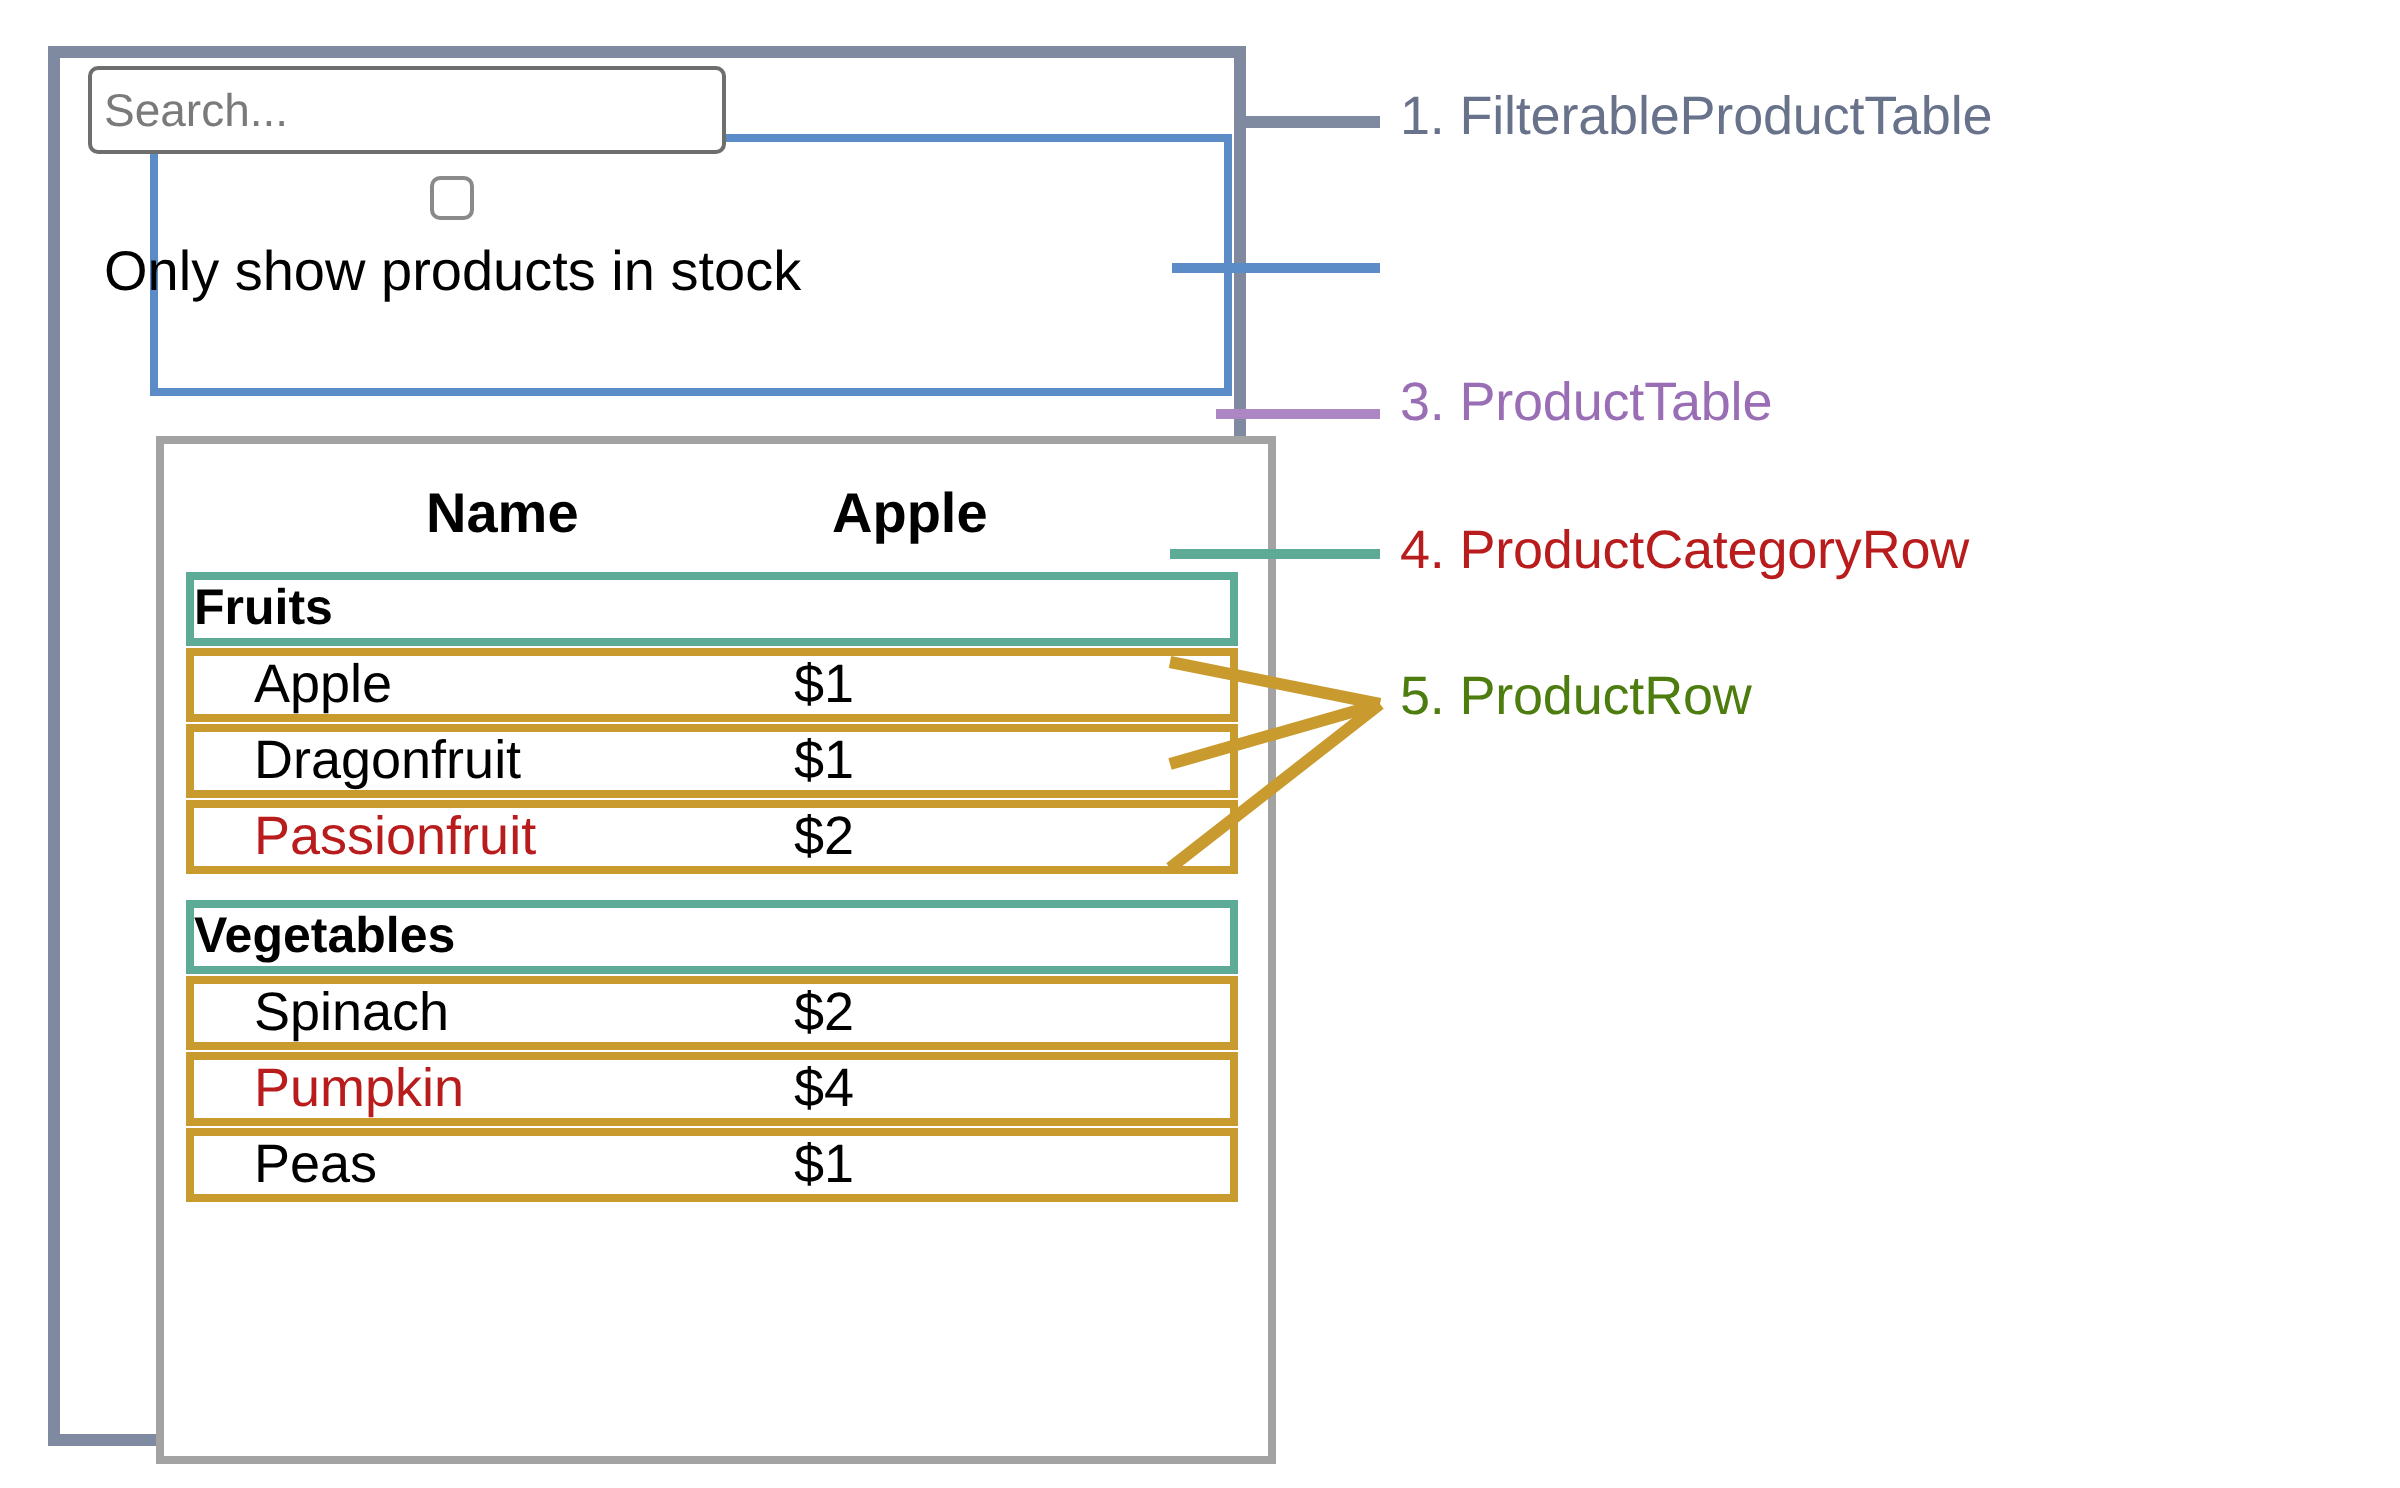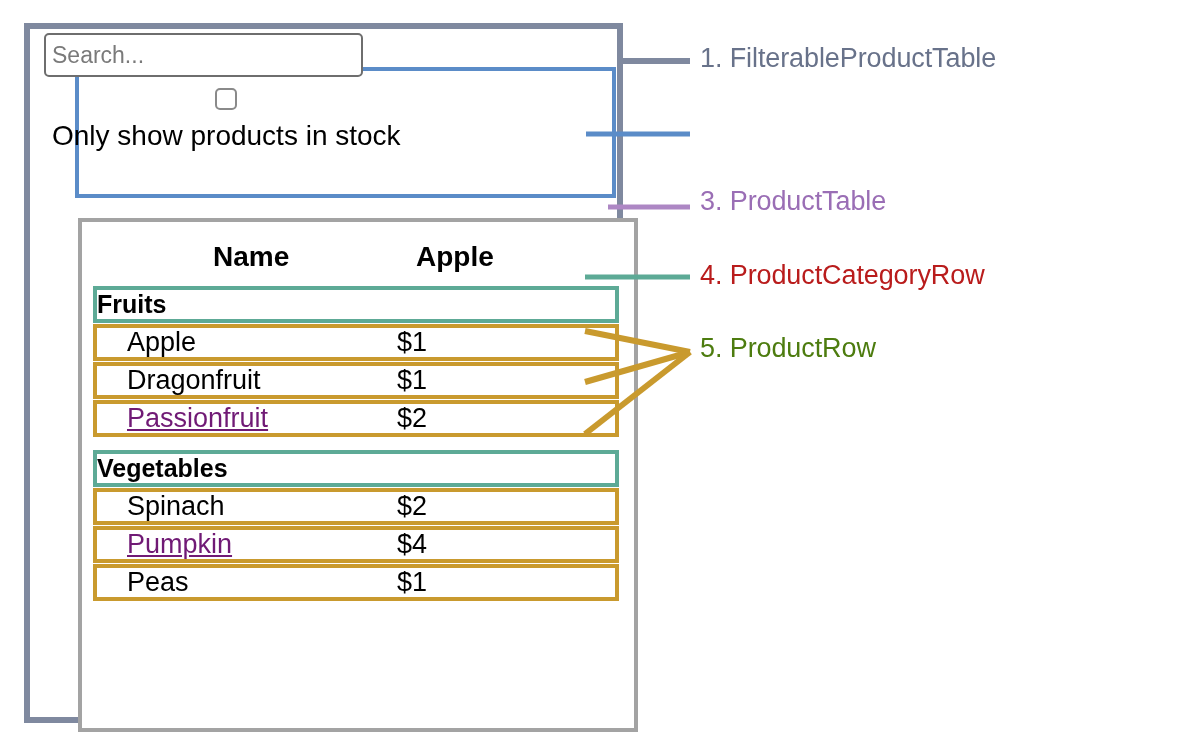--- a/index.html
+++ b/index.html
@@ -173,21 +173,21 @@
     left: 30px;
     top: 0;
     height: 29px;
     line-height: 29px;
     font-family: "Liberation Sans", sans-serif;
     font-size: 27px;
     font-weight: 400;
     color: #000000;
     white-space: nowrap;
   }
-  .cell-name.out-of-stock { color: #701a75; text-decoration: underline; }
+  .cell-name.out-of-stock { color: #b91c1c; }
   .cell-price {
     position: absolute;
     left: 300px;
     top: 0;
     height: 29px;
     line-height: 29px;
     font-family: "Liberation Sans", sans-serif;
     font-size: 27px;
     font-weight: 400;
     color: #000000;

